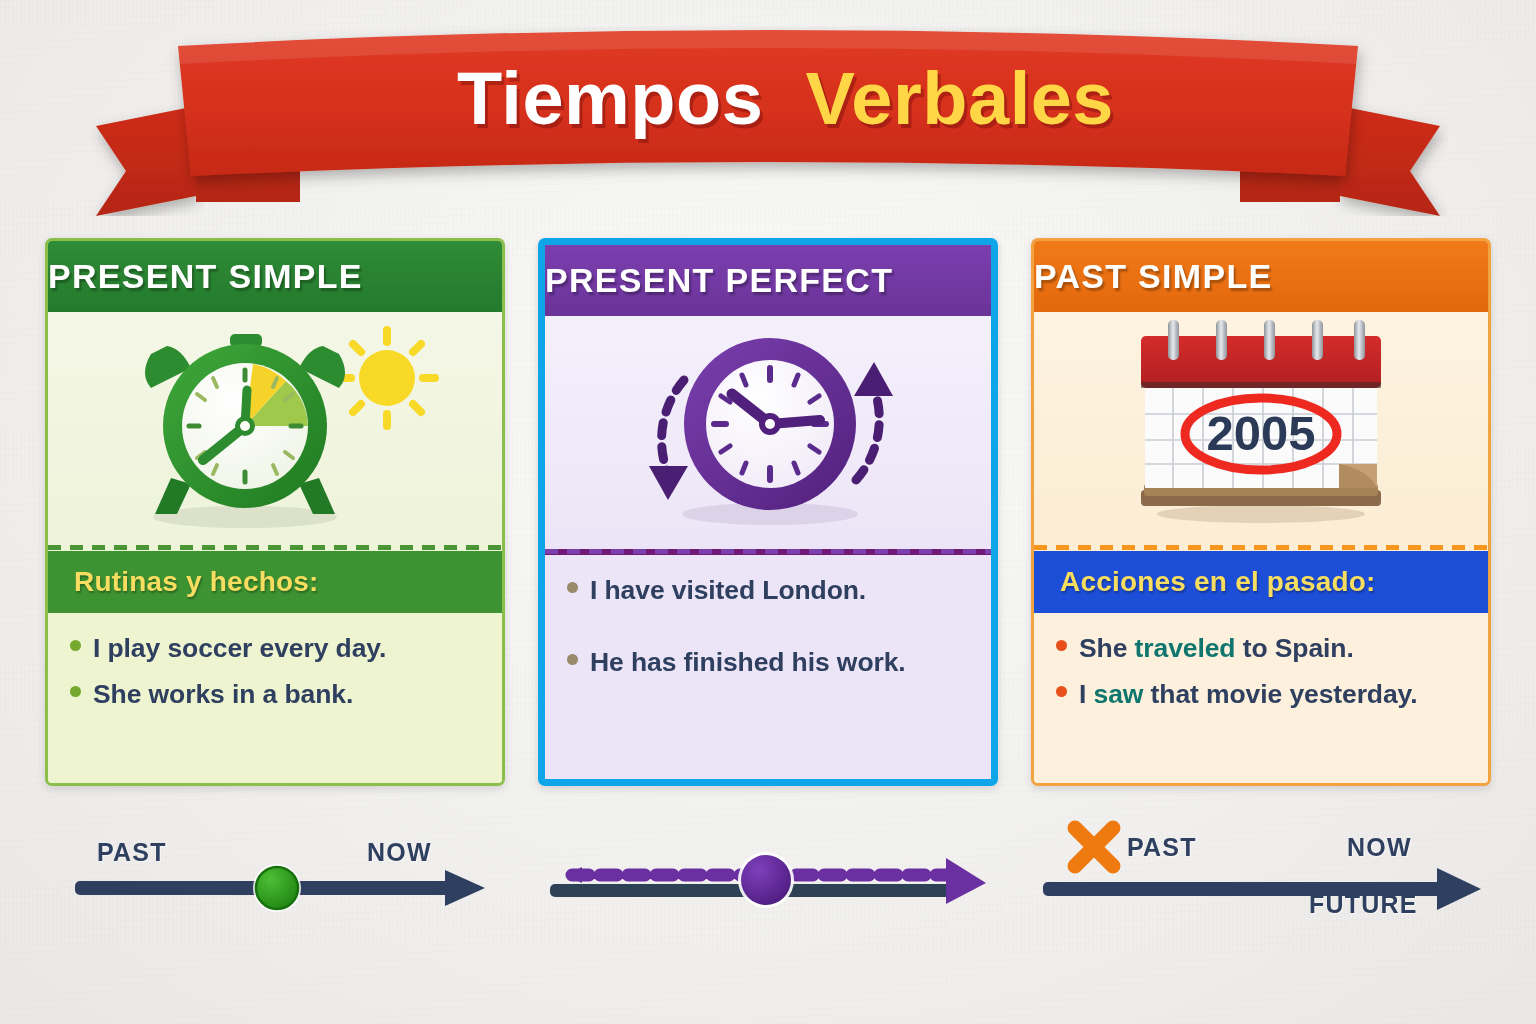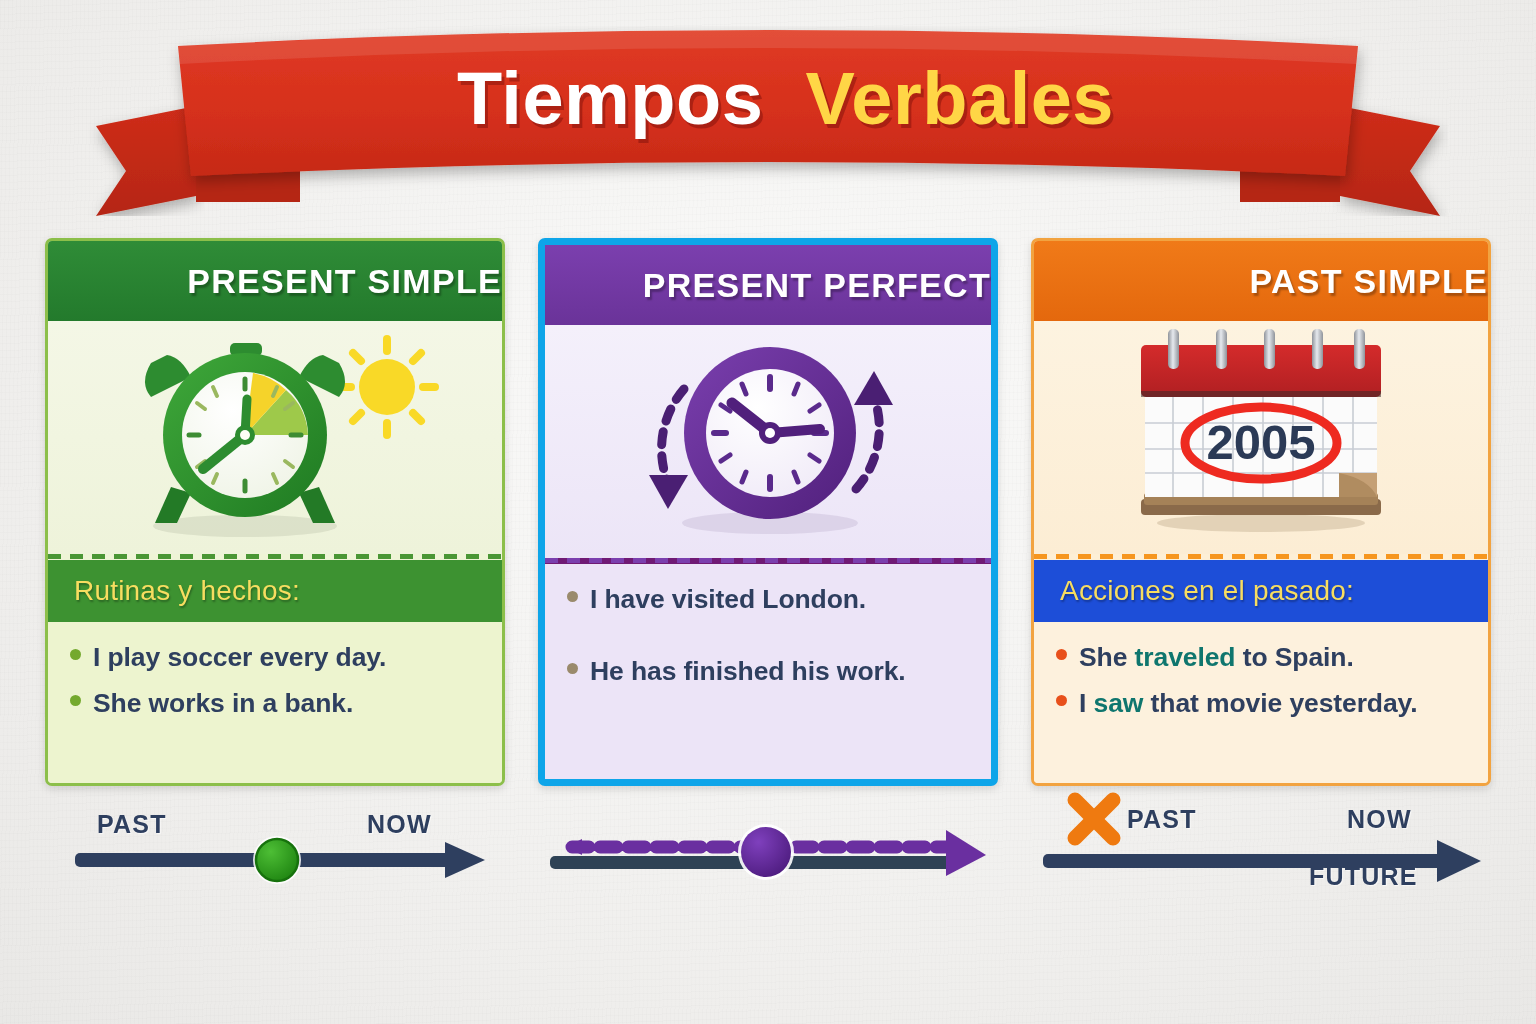--- a/index.html
+++ b/index.html
@@ -80,24 +80,24 @@
     display: flex;
     flex-direction: column;
     box-shadow: 0 3px 9px rgba(0,0,0,0.13);
     overflow: hidden;
   }
   .card.green  { border: 3px solid #8cbf4a; background: #eef4d6; }
   .card.purple { border: 7px solid #0ea5e9; background: #701a75; }
   .card.orange { border: 3px solid #f2a340; background: #fdefd6; }
 
   .card-header {
-    height: 80px;
+    height: 71px;
     display: flex;
     align-items: center;
-    justify-content: flex-end;
+    justify-content: flex-start;
     flex: 0 0 auto;
   }
   .card-header span {
     color: #ffffff;
     font-size: 34px;
     font-weight: bold;
     letter-spacing: 1.3px;
     text-shadow: 2px 3px 2px rgba(0,0,0,0.28);
   }
   .green  .card-header { background: linear-gradient(180deg,#2f8c37 0%,#237a2c 100%); }
@@ -126,21 +126,21 @@
   .orange .dash-sep { background-image: linear-gradient(90deg,#f6961f 0 13px, transparent 13px 22px); }
 
   .card-band {
     flex: 0 0 62px;
     display: flex;
     align-items: center;
     padding-left: 26px;
   }
   .card-band span {
     font-size: 28px;
-    font-weight: normal;
+    font-weight: bold;
     color: #f7dd60;
     text-shadow: 1px 2px 2px rgba(0,0,0,0.30);
     letter-spacing: 0.2px;
   }
   .green  .card-band { background: #3d9231; }
   .purple .card-band { background: #7b4fa8; }
   .orange .card-band { background: #1d4ed8; }
 
   .card-examples {
     flex: 1 1 auto;
@@ -172,21 +172,21 @@
     top: -6px;
   }
   .green  .bullet { background: #74a92e; }
   .purple .bullet { background: #9a8a6c; }
   .orange .bullet { background: #e8501b; }
   .hl-red { color: #0f766e; }
 
   
   .timelines {
     position: absolute;
-    top: 772px;
+    top: 800px;
     left: 45px;
     width: 1446px;
     height: 190px;
     display: flex;
     justify-content: space-between;
     z-index: 2;
   }
   .tl { width: 460px; height: 190px; position: relative; }
   .tl svg { display: block; }
   .tl-label {

